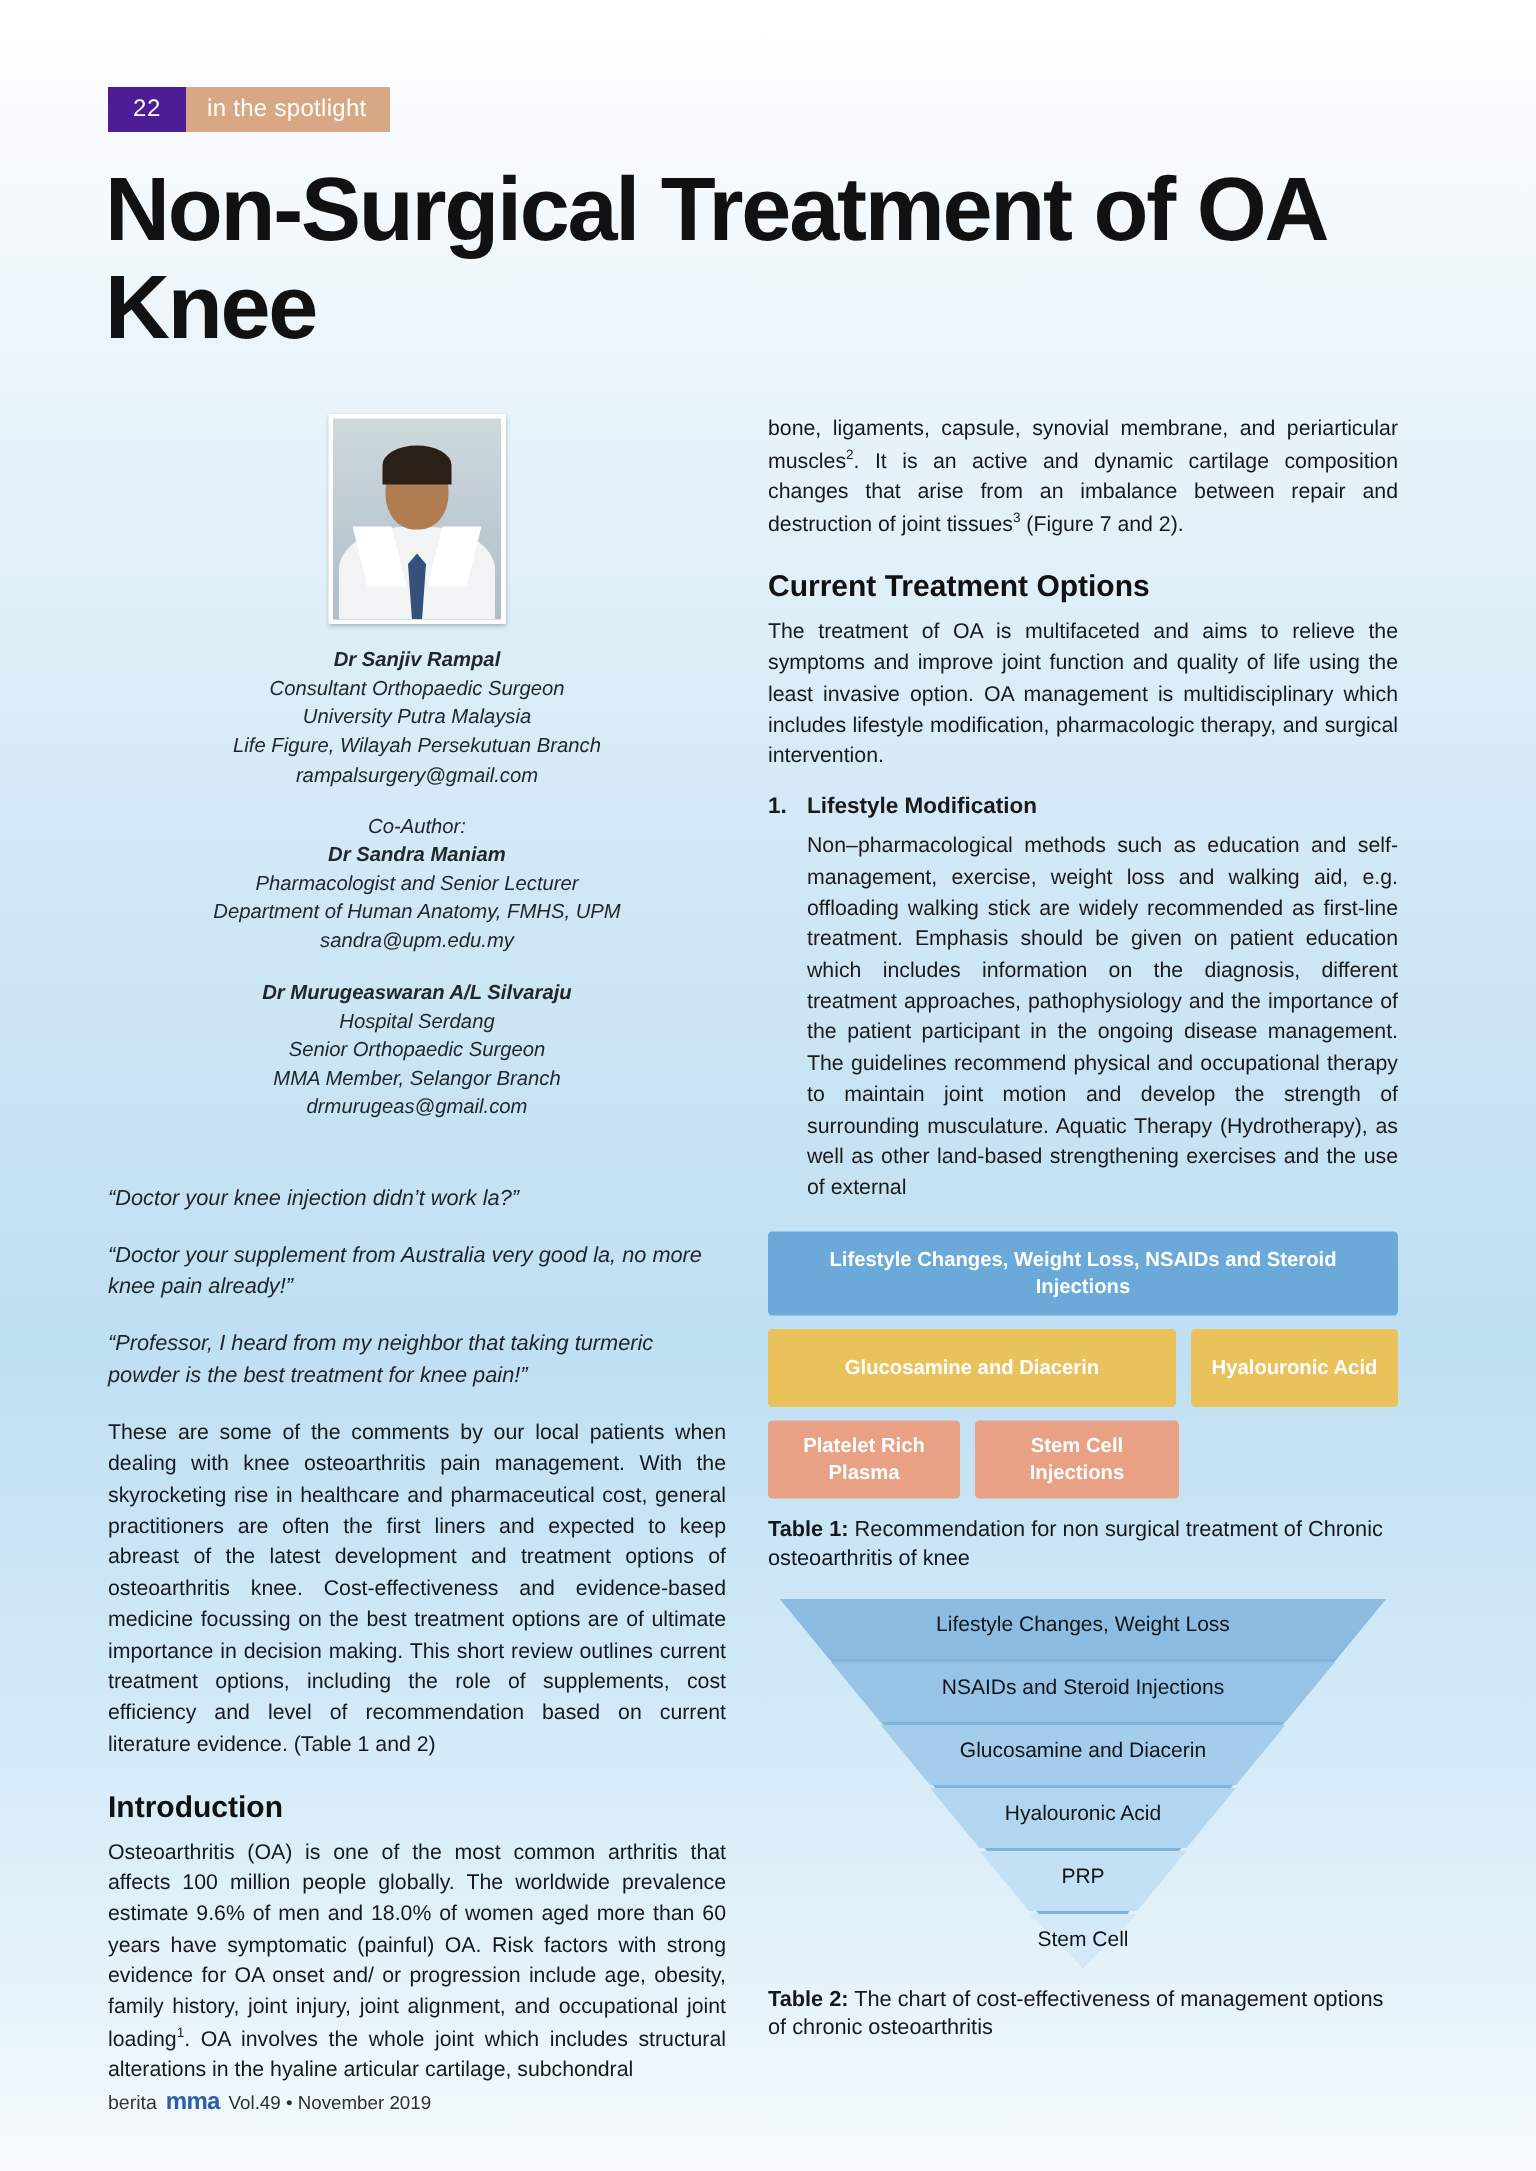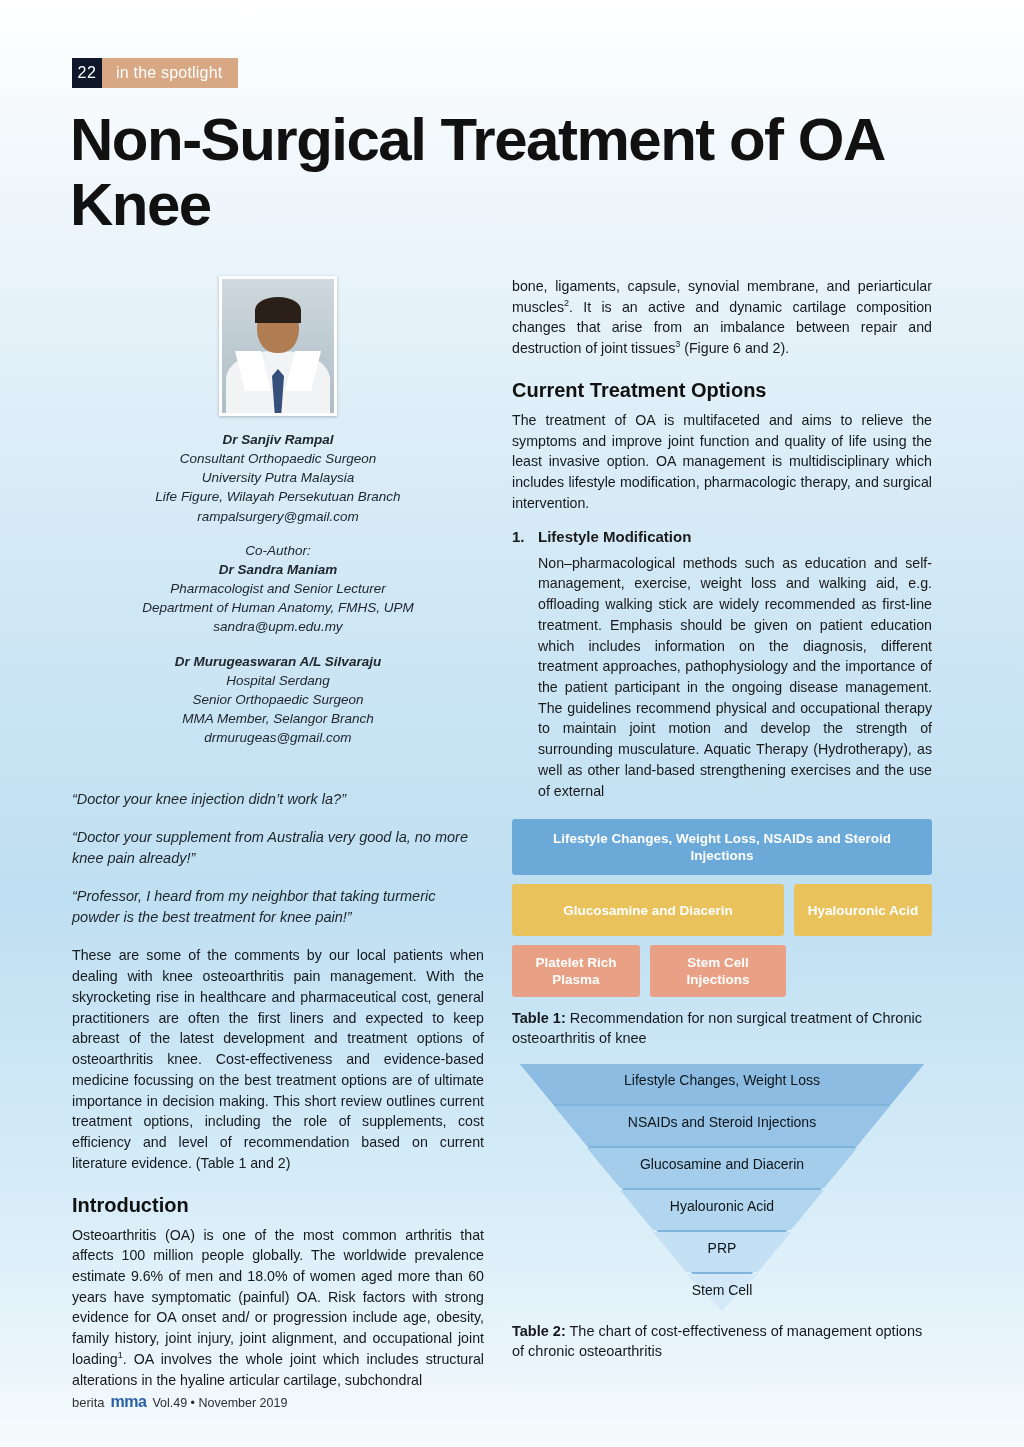--- a/index.html
+++ b/index.html
@@ -23,27 +23,27 @@
   
   .spotlight-bar {
     position: absolute;
     left: 72px;
     top: 58px;
     display: flex;
     align-items: stretch;
     height: 30px;
   }
   .page-num {
-    background: #0f172a;
+    background: #4c1d95;
     color: #ffffff;
     font-size: 16px;
     display: flex;
     align-items: center;
     justify-content: center;
-    width: 30px;
+    width: 52px;
     letter-spacing: .5px;
   }
   .spotlight-label {
     background: #d8a884;
     color: #ffffff;
     font-size: 16px;
     display: flex;
     align-items: center;
     padding: 0 16px 0 14px;
     letter-spacing: .2px;
@@ -328,21 +328,21 @@
 
     <p class="body-text">These are some of the comments by our local patients when dealing with knee osteoarthritis pain management. With the skyrocketing rise in healthcare and pharmaceutical cost, general practitioners are often the first liners and expected to keep abreast of the latest development and treatment options of osteoarthritis knee. Cost-effectiveness and evidence-based medicine focussing on the best treatment options are of ultimate importance in decision making. This short review outlines current treatment options, including the role of supplements, cost efficiency and level of recommendation based on current literature evidence. (Table 1 and 2)</p>
 
     <h2 class="sec">Introduction</h2>
 
     <p class="body-text"><span>Osteoarthritis (OA) is one of the most common arthritis that affects 100 million people globally. The worldwide prevalence estimate 9.6% of men and 18.0% of women aged more than 60 years have symptomatic (painful) OA. Risk factors with strong evidence for OA onset and/ or progression include age, obesity, family history, joint injury, joint alignment, and occupational joint loading</span><sup>1</sup><span>. OA involves the whole joint which includes structural alterations in the hyaline articular cartilage, subchondral</span></p>
   </div>
 
   <div class="col-right">
 
-    <p class="body-text"><span>bone, ligaments, capsule, synovial membrane, and periarticular muscles</span><sup>2</sup><span>.  It is an active and dynamic cartilage composition changes that arise from an imbalance between repair and destruction of joint tissues</span><sup>3</sup><span> (Figure 6 and 2).</span></p>
+    <p class="body-text"><span>bone, ligaments, capsule, synovial membrane, and periarticular muscles</span><sup>2</sup><span>.  It is an active and dynamic cartilage composition changes that arise from an imbalance between repair and destruction of joint tissues</span><sup>3</sup><span> (Figure 7 and 2).</span></p>
 
     <h2 class="sec">Current Treatment Options</h2>
     <p class="body-text">The treatment of OA is multifaceted and aims to relieve the symptoms and improve joint function and quality of life using the least invasive option. OA management is multidisciplinary which includes lifestyle modification, pharmacologic therapy, and surgical intervention.</p>
 
     <div class="list-item">
       <div class="list-num">1.</div>
       <div class="list-title">Lifestyle Modification</div>
     </div>
     <div class="list-body">Non–pharmacological methods such as education and self-management, exercise, weight loss and walking aid, e.g. offloading walking stick are widely recommended as first-line treatment. Emphasis should be given on patient education which includes information on the diagnosis, different treatment approaches, pathophysiology and the importance of the patient participant in the ongoing disease management. The guidelines recommend physical and occupational therapy to maintain joint motion and develop the strength of surrounding musculature. Aquatic Therapy (Hydrotherapy), as well as other land-based strengthening exercises and the use of external</div>
 

